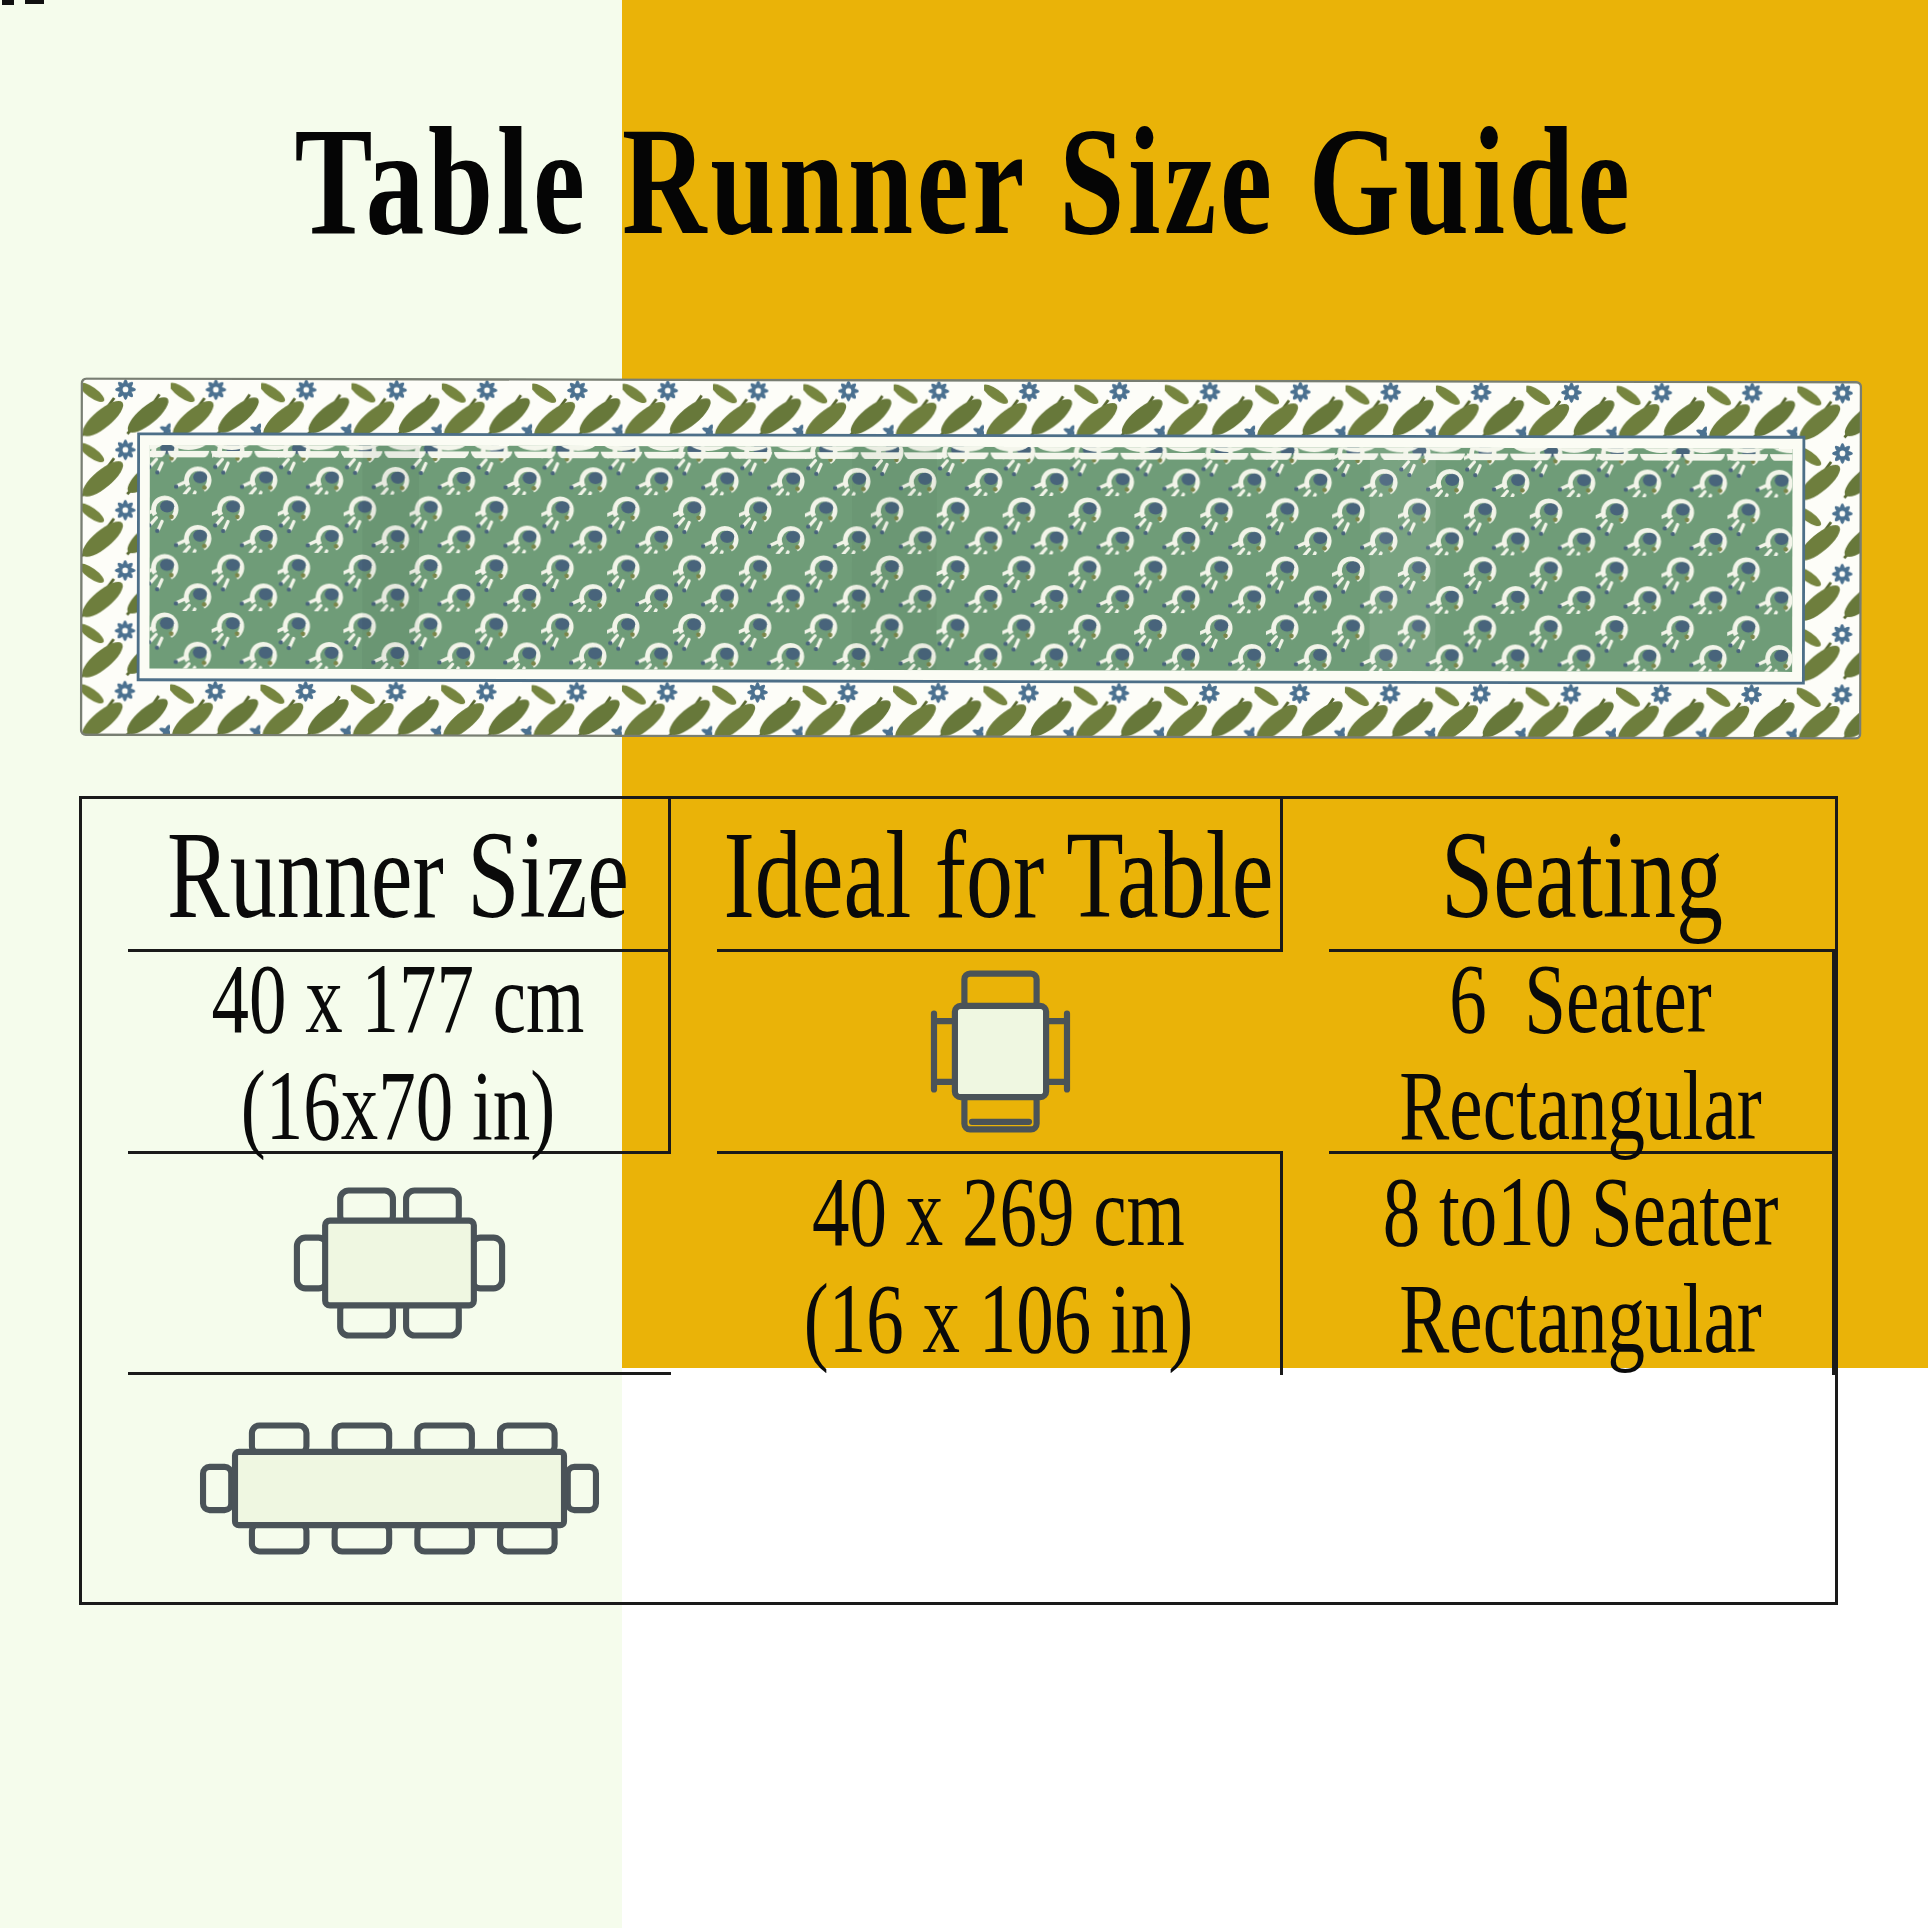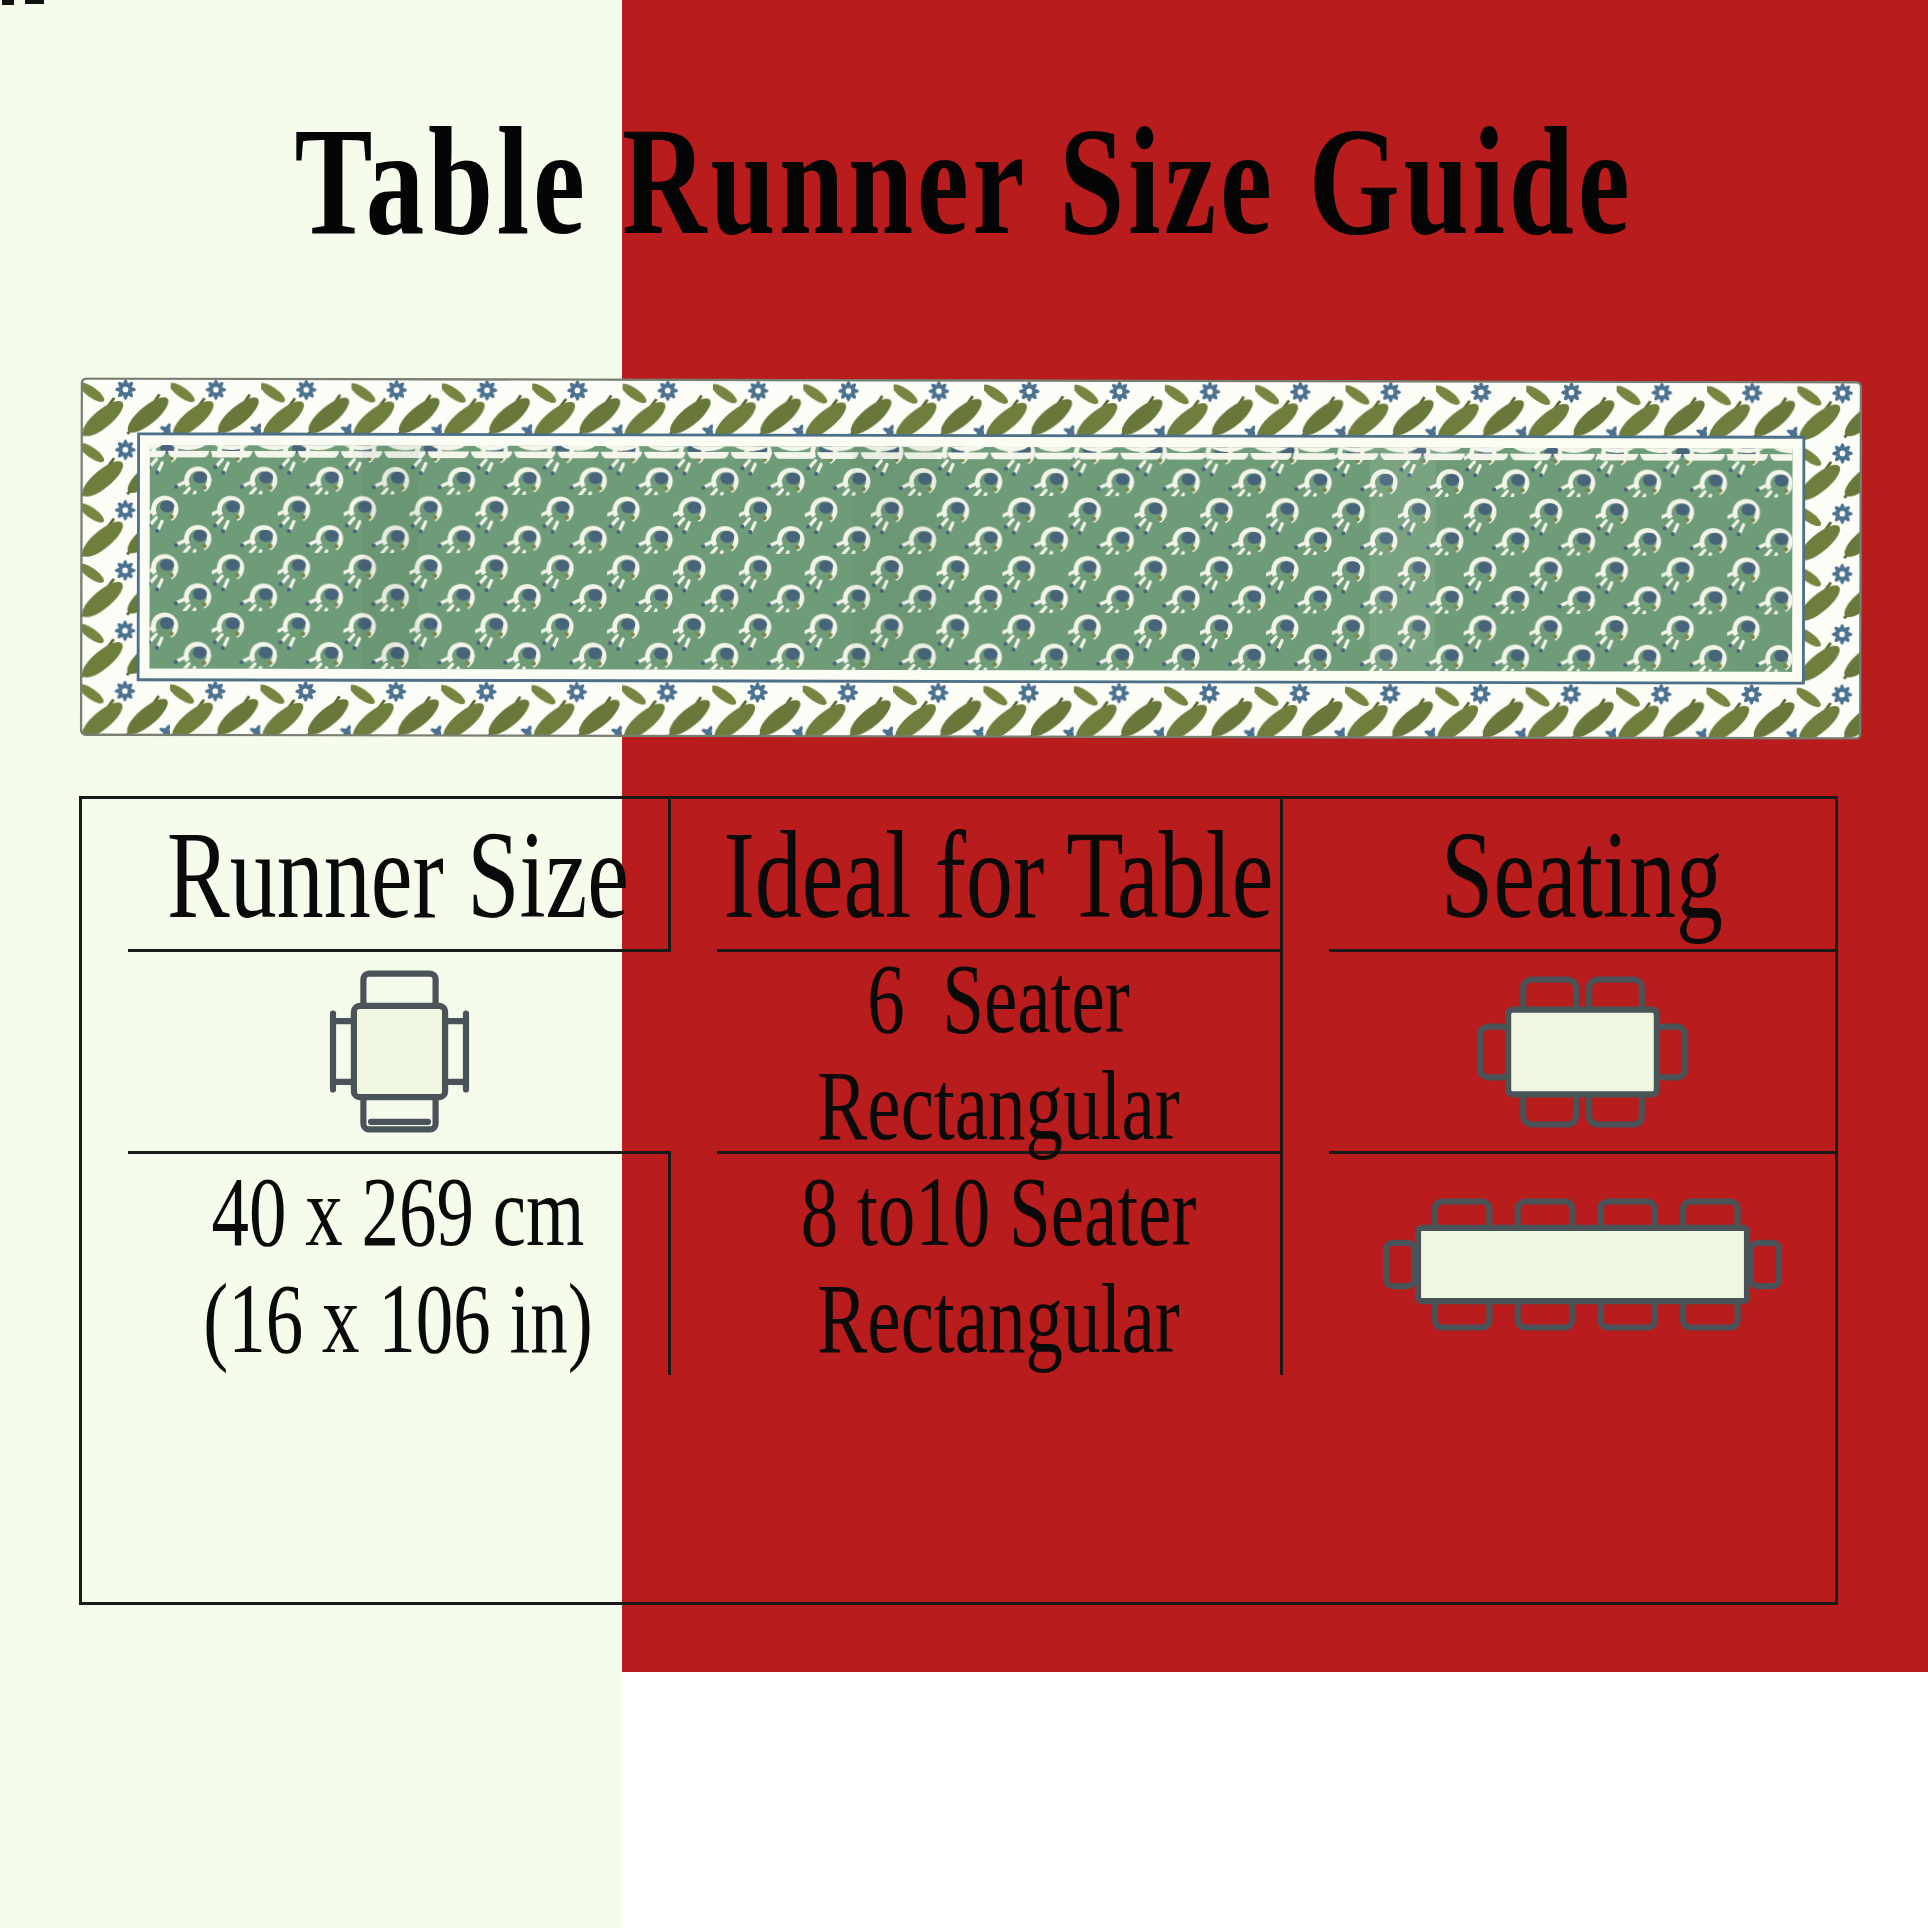--- a/index.html
+++ b/index.html
@@ -1,19 +1,19 @@
 <!DOCTYPE html>
 <html style="font-size:15px"><head>
 <meta charset="utf-8">
 <style>
   html,body{margin:0;padding:0;}
   body{width:1928px;height:1928px;overflow:hidden;}
   .page{
-    position:relative;width:1928px;height:1672px;
-    background:#b91c1c;
+    position:relative;width:1928px;height:1368px;
+    background:#eab308;
     font-family:"Liberation Serif","DejaVu Serif",serif;
     color:#0a0a0a;
   }
   .bg-left{position:absolute;left:0;top:0;width:622px;height:1928px;background:#f5fcec;}
   .corner-mark{position:absolute;background:#101010;}
   .m1{left:1.9px;top:0;width:12.2px;height:4.7px;}
   .m2{left:24.5px;top:0;width:19px;height:3.8px;}
 
   .title{
     position:absolute;left:0;top:121px;width:1928px;margin:0;
@@ -115,20 +115,26 @@
     <div class="cell head">
       <span class="stretch">Runner Size</span>
     </div>
     <div class="cell head">
       <span class="stretch">Ideal for Table</span>
     </div>
     <div class="cell head last-col">
       <span class="stretch">Seating</span>
     </div>
 
+    <div class="cell body-text">
+      <div class="stretch">
+        <span>40 x 177 cm</span>
+        <span>(16x70 in)</span>
+      </div>
+    </div>
     <div class="cell icon-cell last-col">
       <svg width="171" height="171" viewBox="0 0 180 180" fill="none" stroke="#4a5358" stroke-width="6.5" stroke-linecap="round" stroke-linejoin="round">
         <rect x="52" y="8" width="76" height="36" rx="6"></rect>
         <rect x="52" y="136" width="76" height="36" rx="6"></rect>
         <path d="M20,50 V130 M20,58 H44 M20,122 H44"></path>
         <path d="M160,50 V130 M160,58 H136 M160,122 H136"></path>
         <rect x="42" y="42" width="96" height="96" rx="6" fill="#eff7e1"></rect>
         <line x1="60" y1="164" x2="120" y2="164"></line>
       </svg>
     </div>

